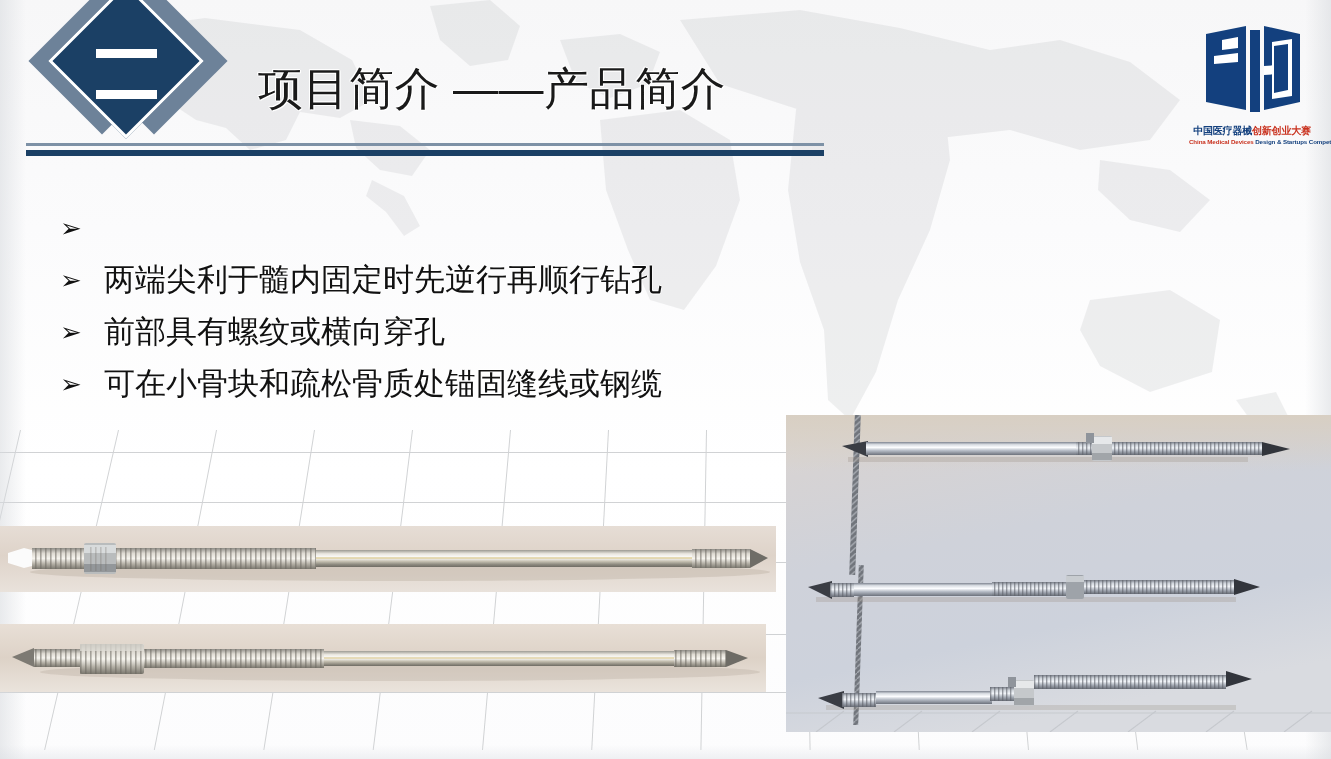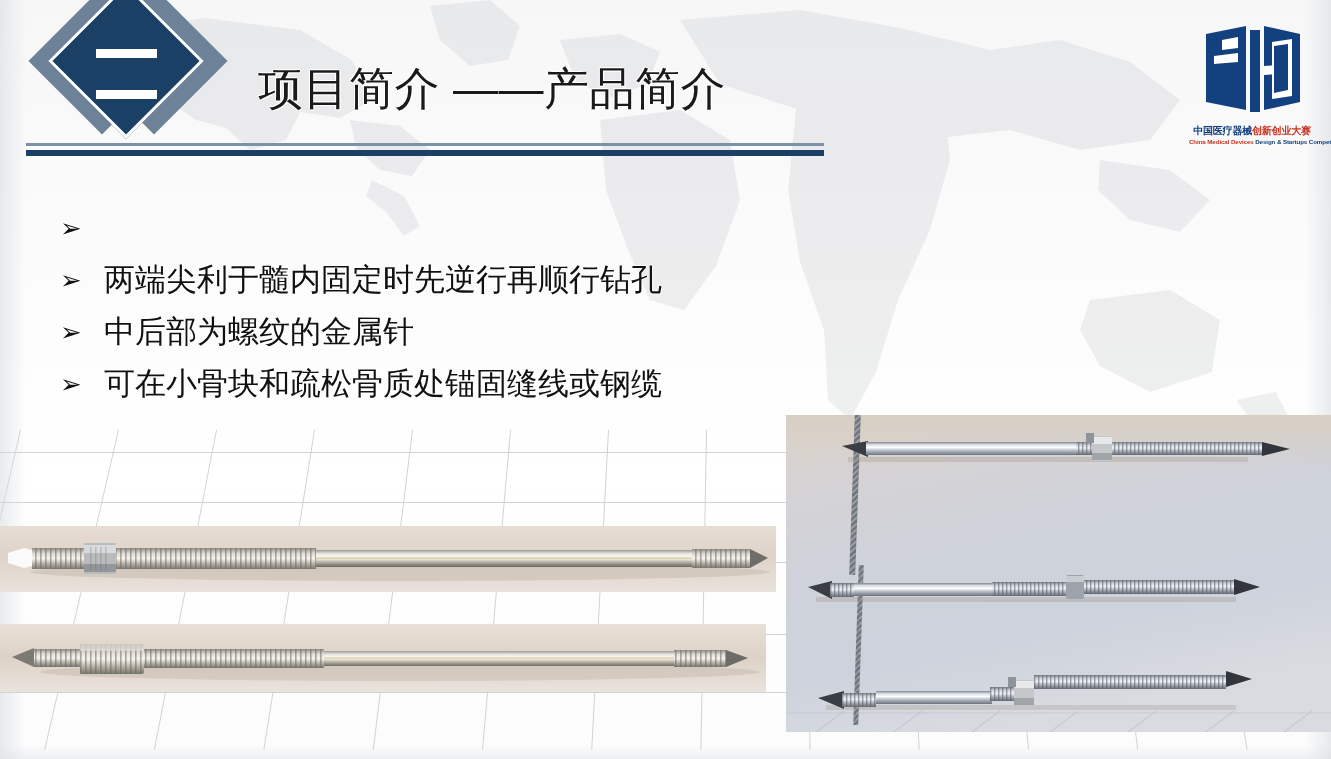--- a/index.html
+++ b/index.html
@@ -350,21 +350,21 @@
       </div>
     </div>
 
     <div class="bullet-row">
       <div class="bullet-marker">➢</div>
       <div class="bullet-text">两端尖利于髓内固定时先逆行再顺行钻孔</div>
     </div>
 
     <div class="bullet-row">
       <div class="bullet-marker">➢</div>
-      <div class="bullet-text">中后部为螺纹的金属针</div>
+      <div class="bullet-text">前部具有螺纹或横向穿孔</div>
     </div>
 
     <div class="bullet-row">
       <div class="bullet-marker">➢</div>
       <div class="bullet-text">可在小骨块和疏松骨质处锚固缝线或钢缆</div>
     </div>
 
   </div>
 
   <div class="photo photo-a">

